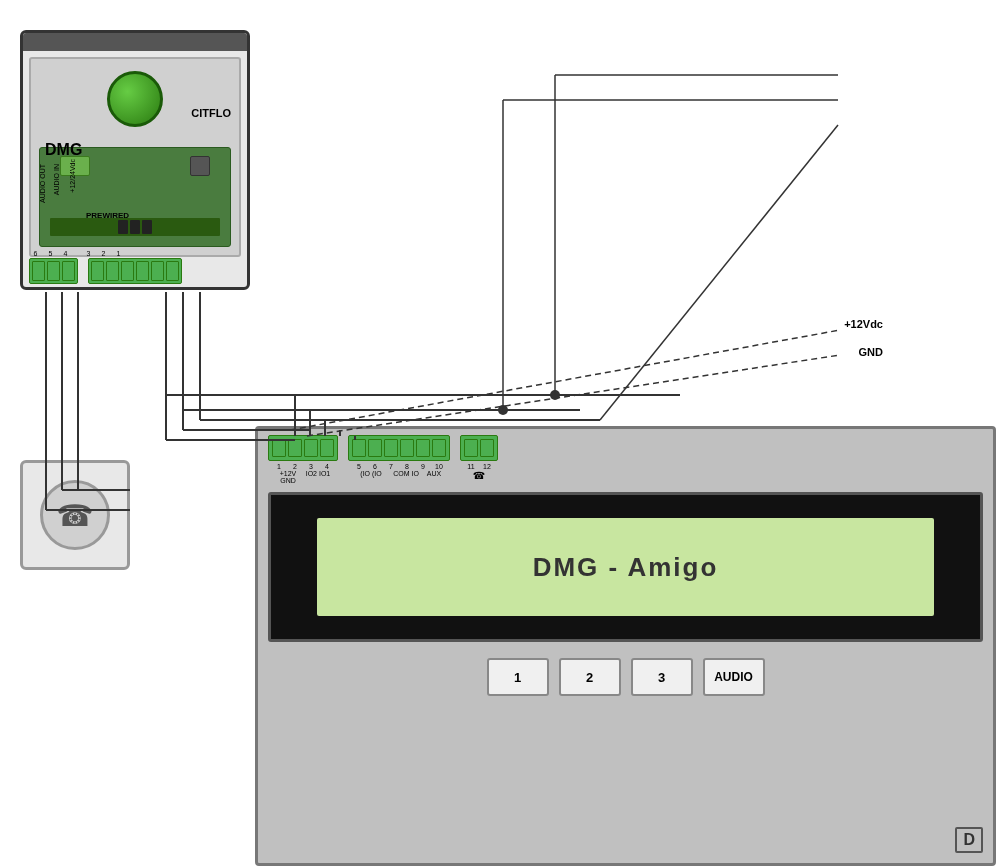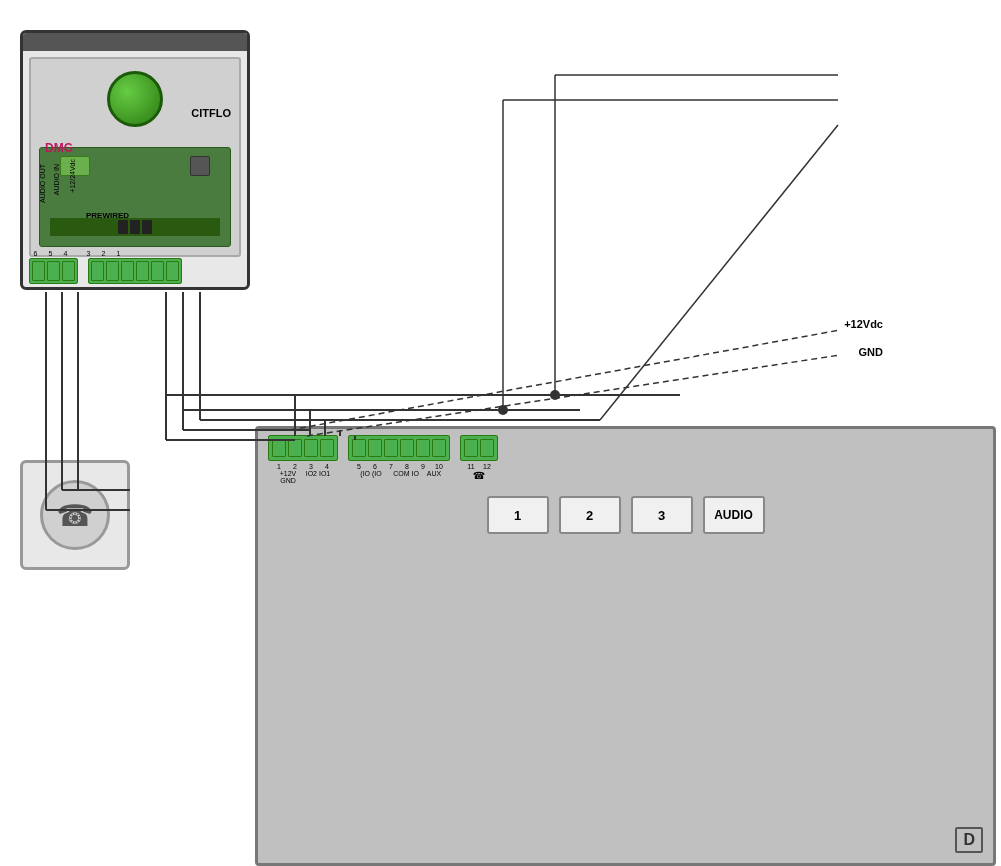--- a/index.html
+++ b/index.html
@@ -142,21 +142,21 @@
       <div class="citflo-pcb">
 
         <div style="position:absolute;top:8px;left:20px;width:30px;height:20px;background:#6ab04c;border:1px solid #3a7a1c;border-radius:2px;"></div>
         <div style="position:absolute;top:8px;right:20px;width:20px;height:20px;background:#555;border:1px solid #333;border-radius:2px;"></div>
         <div style="position:absolute;bottom:10px;left:10px;right:10px;height:18px;background:#2a5a10;border-radius:1px;display:flex;gap:2px;align-items:center;justify-content:center;">
           <div style="width:10px;height:14px;background:#222;border-radius:1px;"></div>
           <div style="width:10px;height:14px;background:#222;border-radius:1px;"></div>
           <div style="width:10px;height:14px;background:#222;border-radius:1px;"></div>
         </div>
       </div>
-      <div class="citflo-brand" style="position:absolute;top:82px;left:14px;font-size:12px;font-weight:bold;color:#be185d;">DMG</div>
+      <div class="citflo-brand" style="position:absolute;top:82px;left:14px;font-size:16px;font-weight:bold;color:#000000;">DMG</div>
       <div class="citflo-name" style="position:absolute;top:12px;right:8px;font-size:11px;font-weight:bold;color:#000;">CITFLO</div>
       <div style="position:absolute;bottom:35px;left:55px;font-size:8px;font-weight:bold;color:#000;">PREWIRED</div>
 
       <div style="position:absolute;top:105px;left:8px;writing-mode:vertical-rl;transform:rotate(180deg);font-size:7px;color:#000;">AUDIO OUT</div>
       <div style="position:absolute;top:105px;left:22px;writing-mode:vertical-rl;transform:rotate(180deg);font-size:7px;color:#000;">AUDIO IN</div>
       <div style="position:absolute;top:100px;left:38px;writing-mode:vertical-rl;transform:rotate(180deg);font-size:7px;color:#000;">+12/24Vdc</div>
     </div>
 
     <div style="position:absolute;bottom:2px;left:6px;right:6px;height:28px;display:flex;gap:2px;align-items:center;">
       <div style="display:flex;gap:2px;background:#4CAF50;padding:2px;border:1px solid #2a7a10;border-radius:2px;">
@@ -254,20 +254,25 @@
           <div style="width:14px;height:18px;background:#4CAF50;border:1px solid #2a7a10;border-radius:1px;"></div>
         </div>
         <div style="display:flex;gap:2px;font-size:7px;margin-top:2px;">
           <div style="width:14px;text-align:center;">11</div>
           <div style="width:14px;text-align:center;">12</div>
         </div>
         <div style="font-size:10px;text-align:center;">☎</div>
       </div>
     </div>
 
+    <div style="background:#111;margin:6px 10px;border-radius:3px;height:150px;display:flex;align-items:center;justify-content:center;border:3px solid #555;">
+      <div style="background:#c8e6a0;width:87%;height:68%;display:flex;align-items:center;justify-content:center;border-radius:2px;">
+        <span style="font-size:26px;font-weight:bold;color:#333;letter-spacing:2px;">DMG - Amigo</span>
+      </div>
+    </div>
 
     <div style="display:flex;justify-content:center;gap:10px;padding:10px;">
       <div style="width:62px;height:38px;background:#f0f0f0;border:2px solid #888;border-radius:3px;display:flex;align-items:center;justify-content:center;font-size:13px;font-weight:bold;cursor:pointer;">1</div>
       <div style="width:62px;height:38px;background:#f0f0f0;border:2px solid #888;border-radius:3px;display:flex;align-items:center;justify-content:center;font-size:13px;font-weight:bold;cursor:pointer;">2</div>
       <div style="width:62px;height:38px;background:#f0f0f0;border:2px solid #888;border-radius:3px;display:flex;align-items:center;justify-content:center;font-size:13px;font-weight:bold;cursor:pointer;">3</div>
       <div style="width:62px;height:38px;background:#f0f0f0;border:2px solid #888;border-radius:3px;display:flex;align-items:center;justify-content:center;font-size:12px;font-weight:bold;cursor:pointer;">AUDIO</div>
     </div>
 
     <div style="position:absolute;bottom:10px;right:10px;font-size:16px;font-weight:bold;color:#333;border:2px solid #555;padding:2px 6px;border-radius:2px;">D</div>
   </div>

